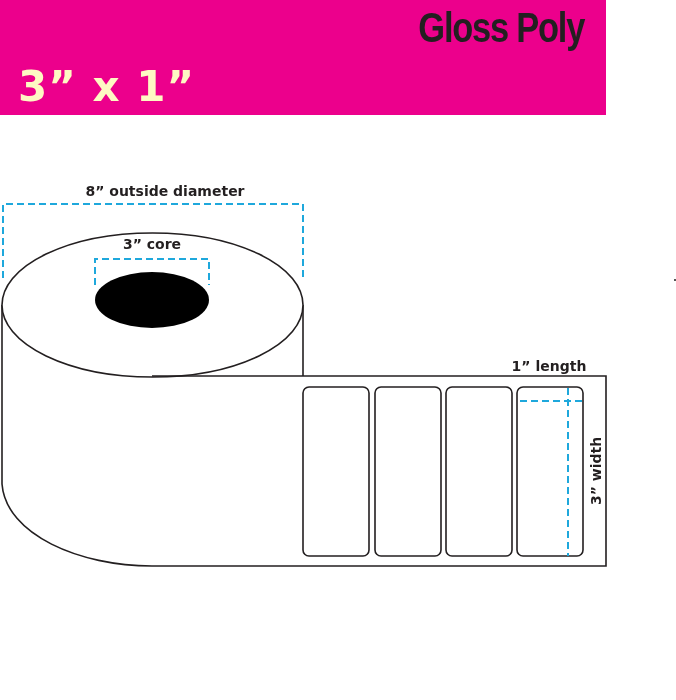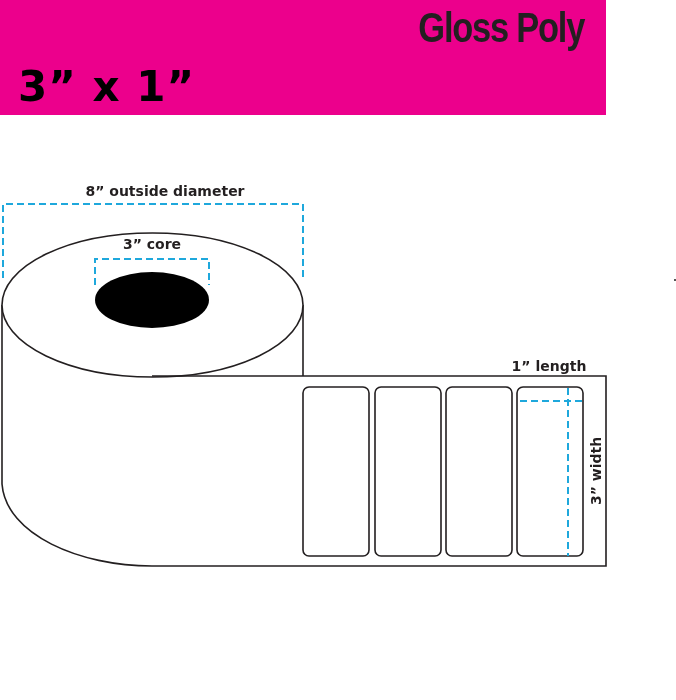--- a/index.html
+++ b/index.html
@@ -7,21 +7,21 @@
     .banner { position: absolute; left: 0; top: 0; width: 606px; height: 115px; }
     .banner-material {
       position: absolute; right: 22px; top: 4px;
       font-family: "Liberation Sans Narrow", "Liberation Sans", sans-serif;
       font-weight: bold; font-size: 42px; color: #231f20; letter-spacing: -1.5px;
       transform: scaleX(0.82); transform-origin: right center; white-space: nowrap;
     }
     .banner-size {
       position: absolute; left: 18px; top: 62px;
       font-family: "DejaVu Sans", sans-serif; font-weight: bold; font-size: 42px;
-      color: #000000; white-space: nowrap; letter-spacing: 1px;
+      color: #fef9c3; white-space: nowrap; letter-spacing: 1px;
     }
     svg.diagram { position: absolute; left: 0; top: 0; }
     .lbl { font-family: "DejaVu Sans", sans-serif; font-weight: bold; fill: #231f20; }
   </style>
 </head>
 <body>
 
 <div class="banner" style="background: rgb(236, 0, 140);">
   <div class="banner-material">Gloss Poly</div>
   <div class="banner-size">3” x 1”</div>

